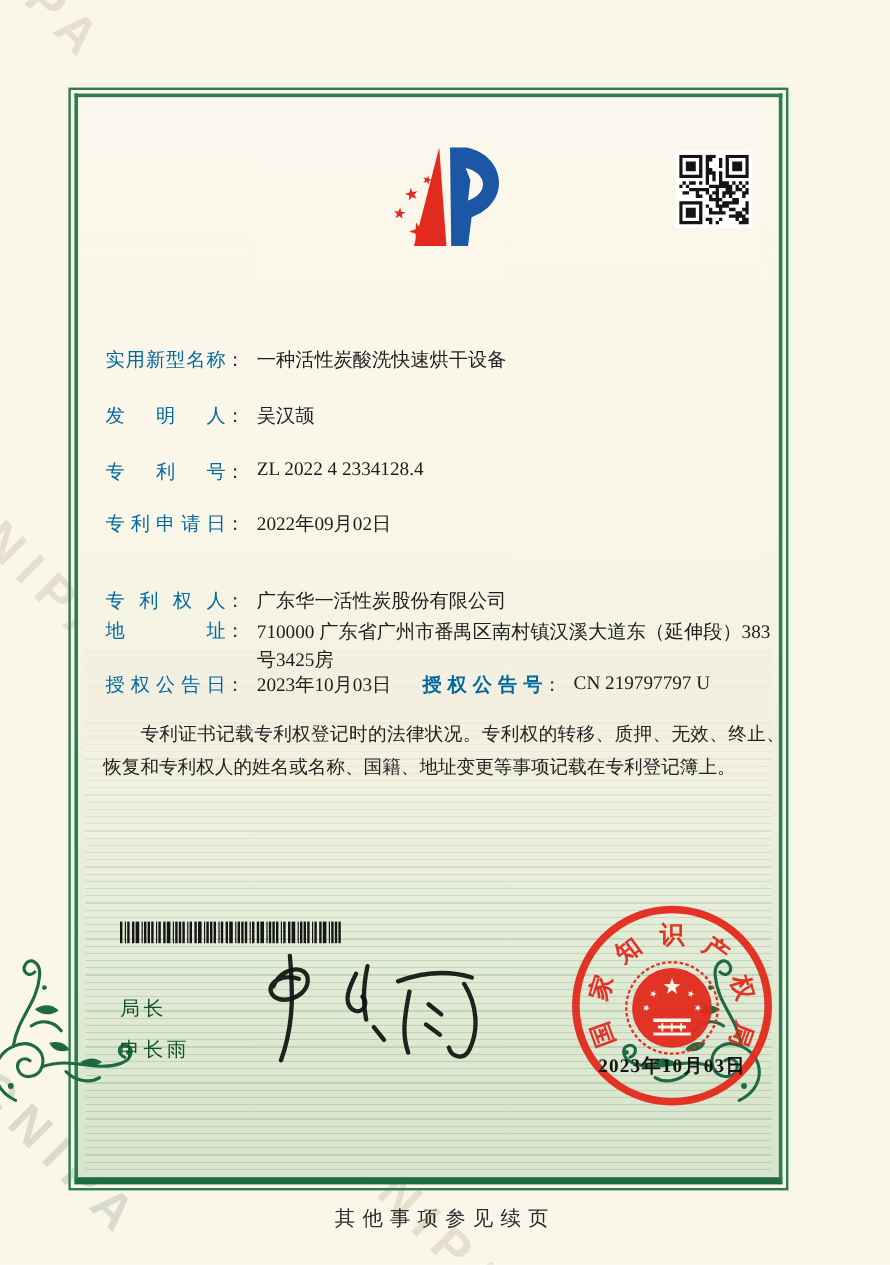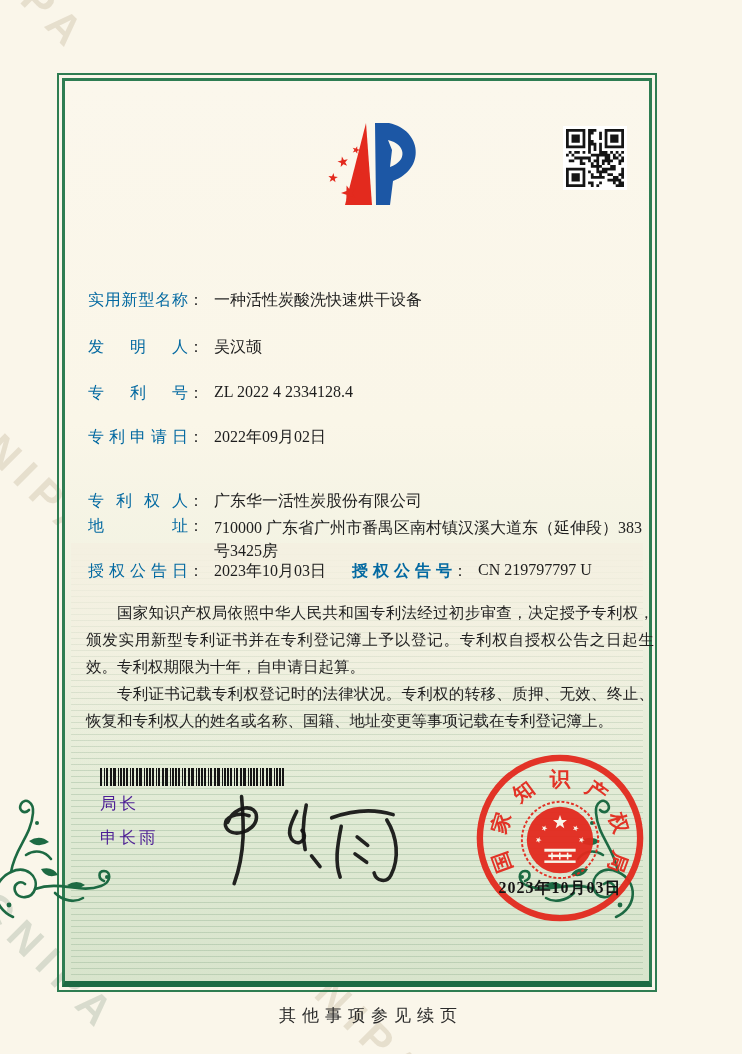--- a/index.html
+++ b/index.html
@@ -59,22 +59,22 @@
   .fvalue.addr{width:432px;white-space:normal;line-height:23px;}
   .pair2{margin-left:22px;font-weight:bold;}
 
   
   .paras{position:absolute;left:86px;top:599px;width:568px;font-size:15.5px;line-height:27px;color:#222;}
   .paras p{text-indent:2em;text-align:justify;}
 
   
   .barcode{position:absolute;left:100px;top:768px;height:18px;display:flex;align-items:stretch;}
   .barcode .bar{background:#151515;height:100%;}
-  .signer{position:absolute;left:100px;top:786px;font-family:"Liberation Sans","DejaVu Sans",sans-serif;
-          font-size:16.5px;color:#4c1d95;letter-spacing:3px;line-height:34px;}
+  .signer{position:absolute;left:100px;top:824px;font-family:"Liberation Sans","DejaVu Sans",sans-serif;
+          font-size:16.5px;color:#14532d;letter-spacing:3px;line-height:34px;}
   .signature{position:absolute;left:196px;top:786px;width:212px;height:106px;}
   .signature path{stroke:#121212;stroke-width:3.4;fill:none;stroke-linecap:round;stroke-linejoin:round;opacity:.93;}
 
   .seal{position:absolute;left:474px;top:752px;width:172px;height:172px;}
   .seal svg{position:absolute;left:0;top:0;width:172px;height:172px;opacity:.95;}
   .seal-date{position:absolute;left:0;right:0;top:126px;text-align:center;
              font-size:16px;font-weight:700;color:#141414;letter-spacing:1px;}
   .seal-char{fill:var(--red);font-size:21px;font-weight:700;text-anchor:middle;
              font-family:"Liberation Serif","DejaVu Serif",serif;}
 
@@ -184,21 +184,20 @@
     </div>
     <div class="frow r6">
       <span class="flabel">授权公告日</span><span class="fcolon">：</span>
       <span class="fvalue">2023年10月03日</span>
       <span class="flabel pair2">授权公告号</span><span class="fcolon">：</span>
       <span class="fvalue">CN 219797797 U</span>
     </div>
   </div>
 
   <div class="paras">
-    <p>国家知识产权局依照中华人民共和国专利法经过初步审查，决定授予专利权，颁发实用新型专利证书并在专利登记簿上予以登记。专利权自授权公告之日起生效。专利权期限为十年，自申请日起算。</p>
     <p>专利证书记载专利权登记时的法律状况。专利权的转移、质押、无效、终止、恢复和专利权人的姓名或名称、国籍、地址变更等事项记载在专利登记簿上。</p>
   </div>
 
   <div id="barcode" class="barcode">
       <div class="bar" style="width: 2px; margin-right: 2px;"></div>
       <div class="bar" style="width: 1px; margin-right: 1px;"></div>
       <div class="bar" style="width: 2px; margin-right: 2px;"></div>
       <div class="bar" style="width: 2px; margin-right: 1px;"></div>
       <div class="bar" style="width: 3px; margin-right: 2px;"></div>
       <div class="bar" style="width: 1px; margin-right: 1px;"></div>

